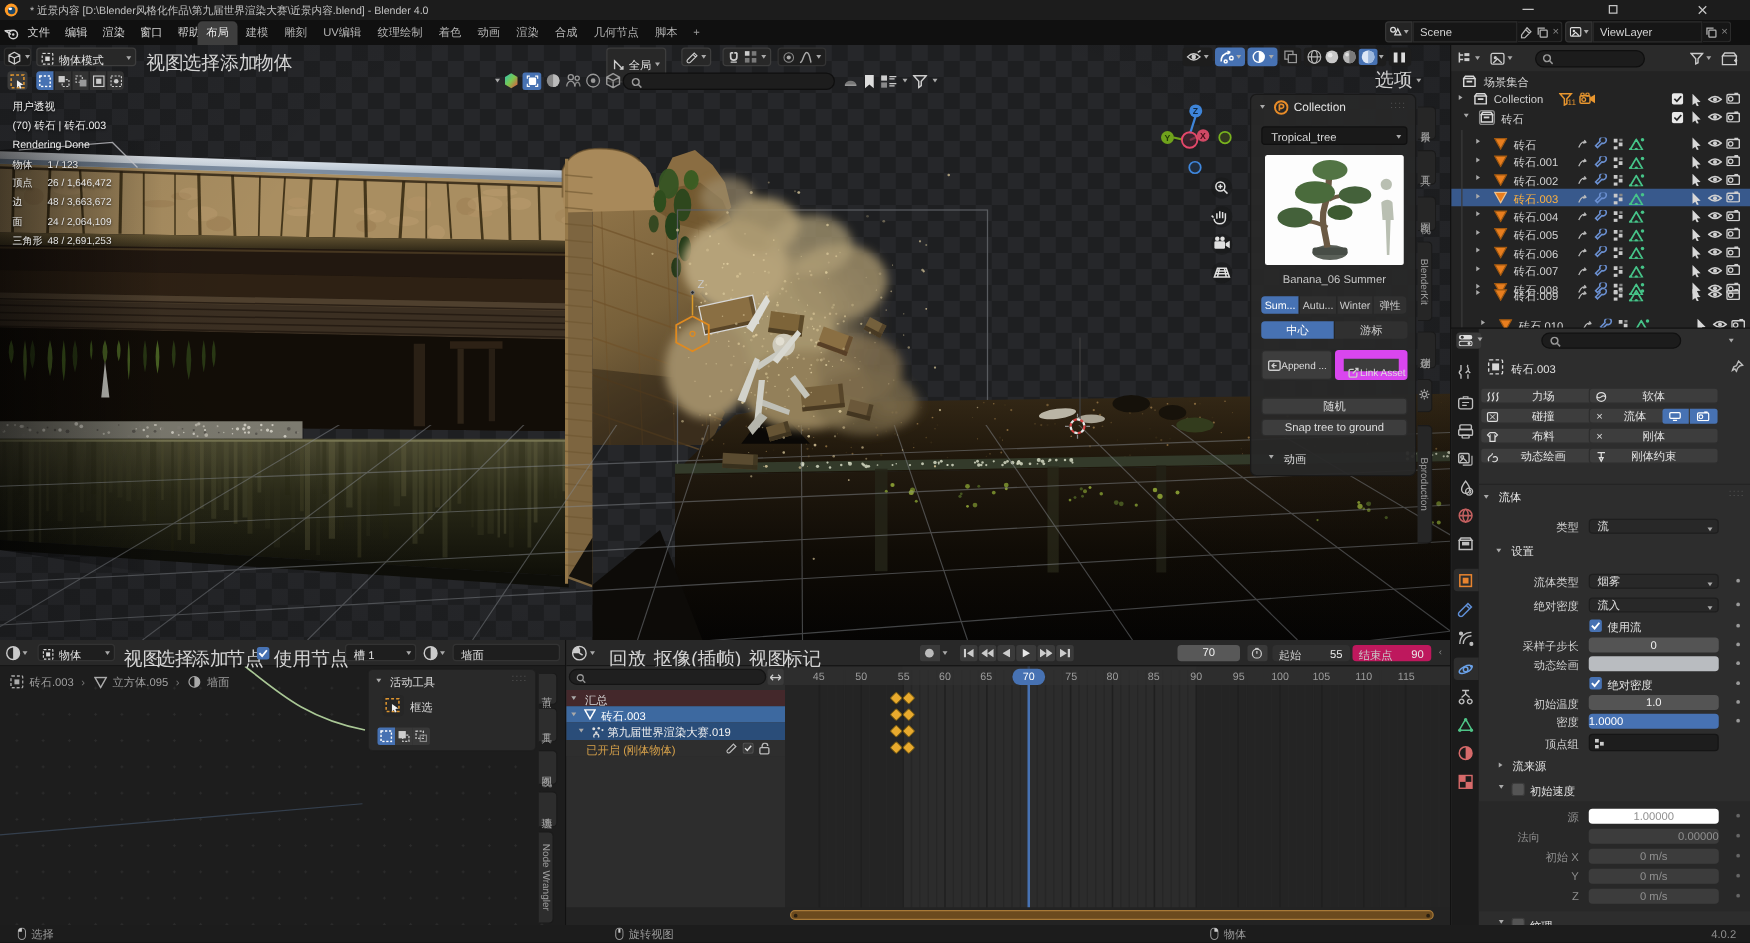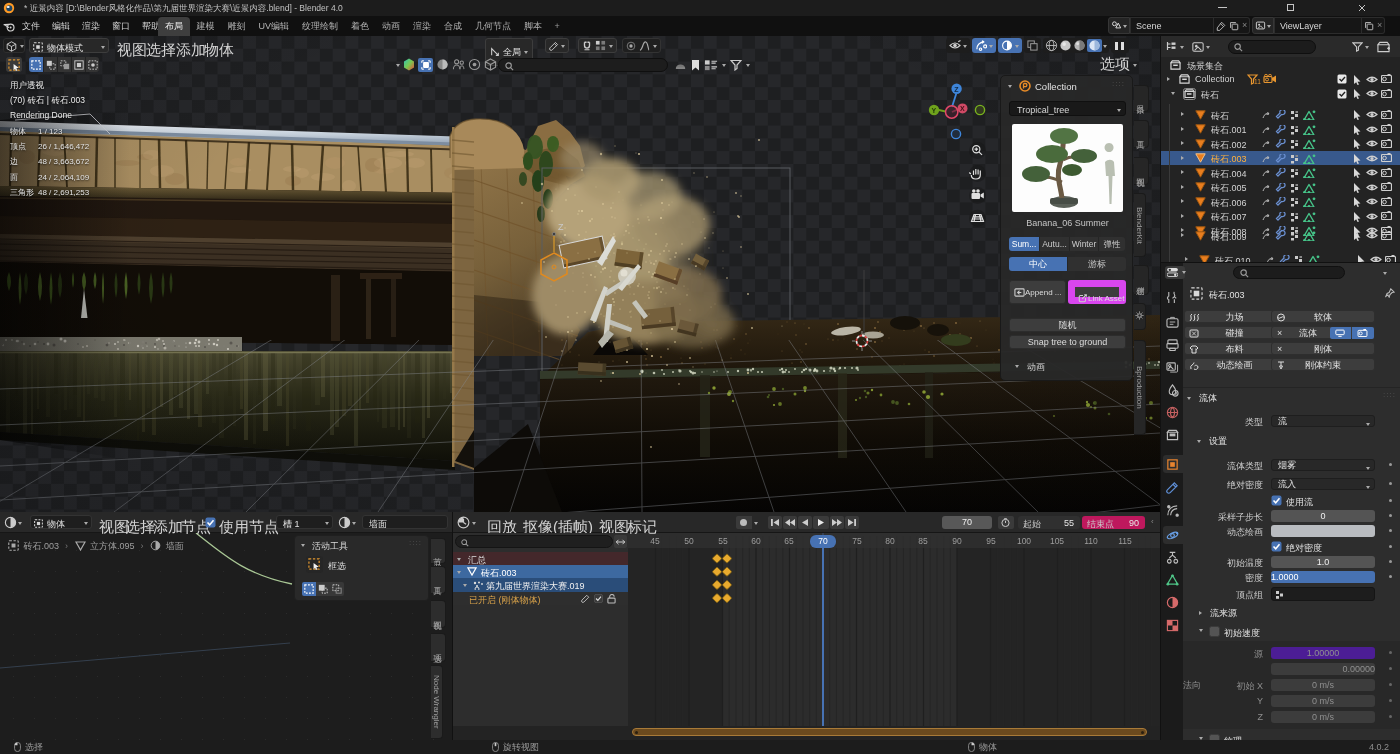--- a/index.html
+++ b/index.html
@@ -2523,23 +2523,23 @@
       </div>
   <div class="abs" style="left:16px;top:325px;font-size:7px;color:#ccc"><i class="dr"></i></div>
   <span class="abs" style="left:27px;top:323px;font-size:9px;color:#e0e0e0">流来源</span>
   <div class="abs" style="left:16px;top:342px;font-size:7px;color:#ccc"><i class="dd"></i></div>
   <svg class="abs" style="left:26px;top:342px" width="11" height="11" viewBox="0 0 11 11">
         <rect x="0.5" y="0.5" width="10" height="10" rx="2" fill="#545454" stroke="#3a3a3a"></rect>
       </svg>
   <span class="abs" style="left:41px;top:343px;font-size:9px;color:#e0e0e0">初始速度</span>
   <div class="abs" style="left:0;top:357px;width:217px;height:88px;background:#282828">
     <div class="abs" style="left:0;top:7px;width:80px;text-align:right;font-size:9px;color:#8f8f8f">源</div>
-        <div class="abs" style="left:88px;top:6px;width:104px;height:12px;background:#4c1d95;border-radius:3px;text-align:center;font-size:9px;color:#909090;line-height:12px">1.00000</div>
+        <div class="abs" style="left:88px;top:6px;width:104px;height:12px;background:#ffffff;border-radius:3px;text-align:center;font-size:9px;color:#909090;line-height:12px">1.00000</div>
         <span class="abs" style="left:206px;top:10px;width:3px;height:3px;border-radius:50%;background:#666"></span>
-    <div class="abs" style="left:0;top:38px;width:80px;text-align:left;font-size:9px;color:#8f8f8f">法向</div>
+    <div class="abs" style="left:0;top:23px;width:80px;text-align:center;font-size:9px;color:#8f8f8f">法向</div>
         <div class="abs" style="left:88px;top:22px;width:104px;height:12px;background:#3c3c3c;border-radius:3px;text-align:right;font-size:9px;color:#909090;line-height:12px">0.00000</div>
         <span class="abs" style="left:206px;top:26px;width:3px;height:3px;border-radius:50%;background:#666"></span>
     <div class="abs" style="left:0;top:39px;width:80px;text-align:right;font-size:9px;color:#8f8f8f">初始 X</div>
         <div class="abs" style="left:88px;top:38px;width:104px;height:12px;background:#3c3c3c;border-radius:3px;text-align:center;font-size:9px;color:#909090;line-height:12px">0 m/s</div>
         <span class="abs" style="left:206px;top:42px;width:3px;height:3px;border-radius:50%;background:#666"></span>
     <div class="abs" style="left:0;top:55px;width:80px;text-align:right;font-size:9px;color:#8f8f8f">Y</div>
         <div class="abs" style="left:88px;top:54px;width:104px;height:12px;background:#3c3c3c;border-radius:3px;text-align:center;font-size:9px;color:#909090;line-height:12px">0 m/s</div>
         <span class="abs" style="left:206px;top:58px;width:3px;height:3px;border-radius:50%;background:#666"></span>
     <div class="abs" style="left:0;top:71px;width:80px;text-align:right;font-size:9px;color:#8f8f8f">Z</div>
         <div class="abs" style="left:88px;top:70px;width:104px;height:12px;background:#3c3c3c;border-radius:3px;text-align:center;font-size:9px;color:#909090;line-height:12px">0 m/s</div>

